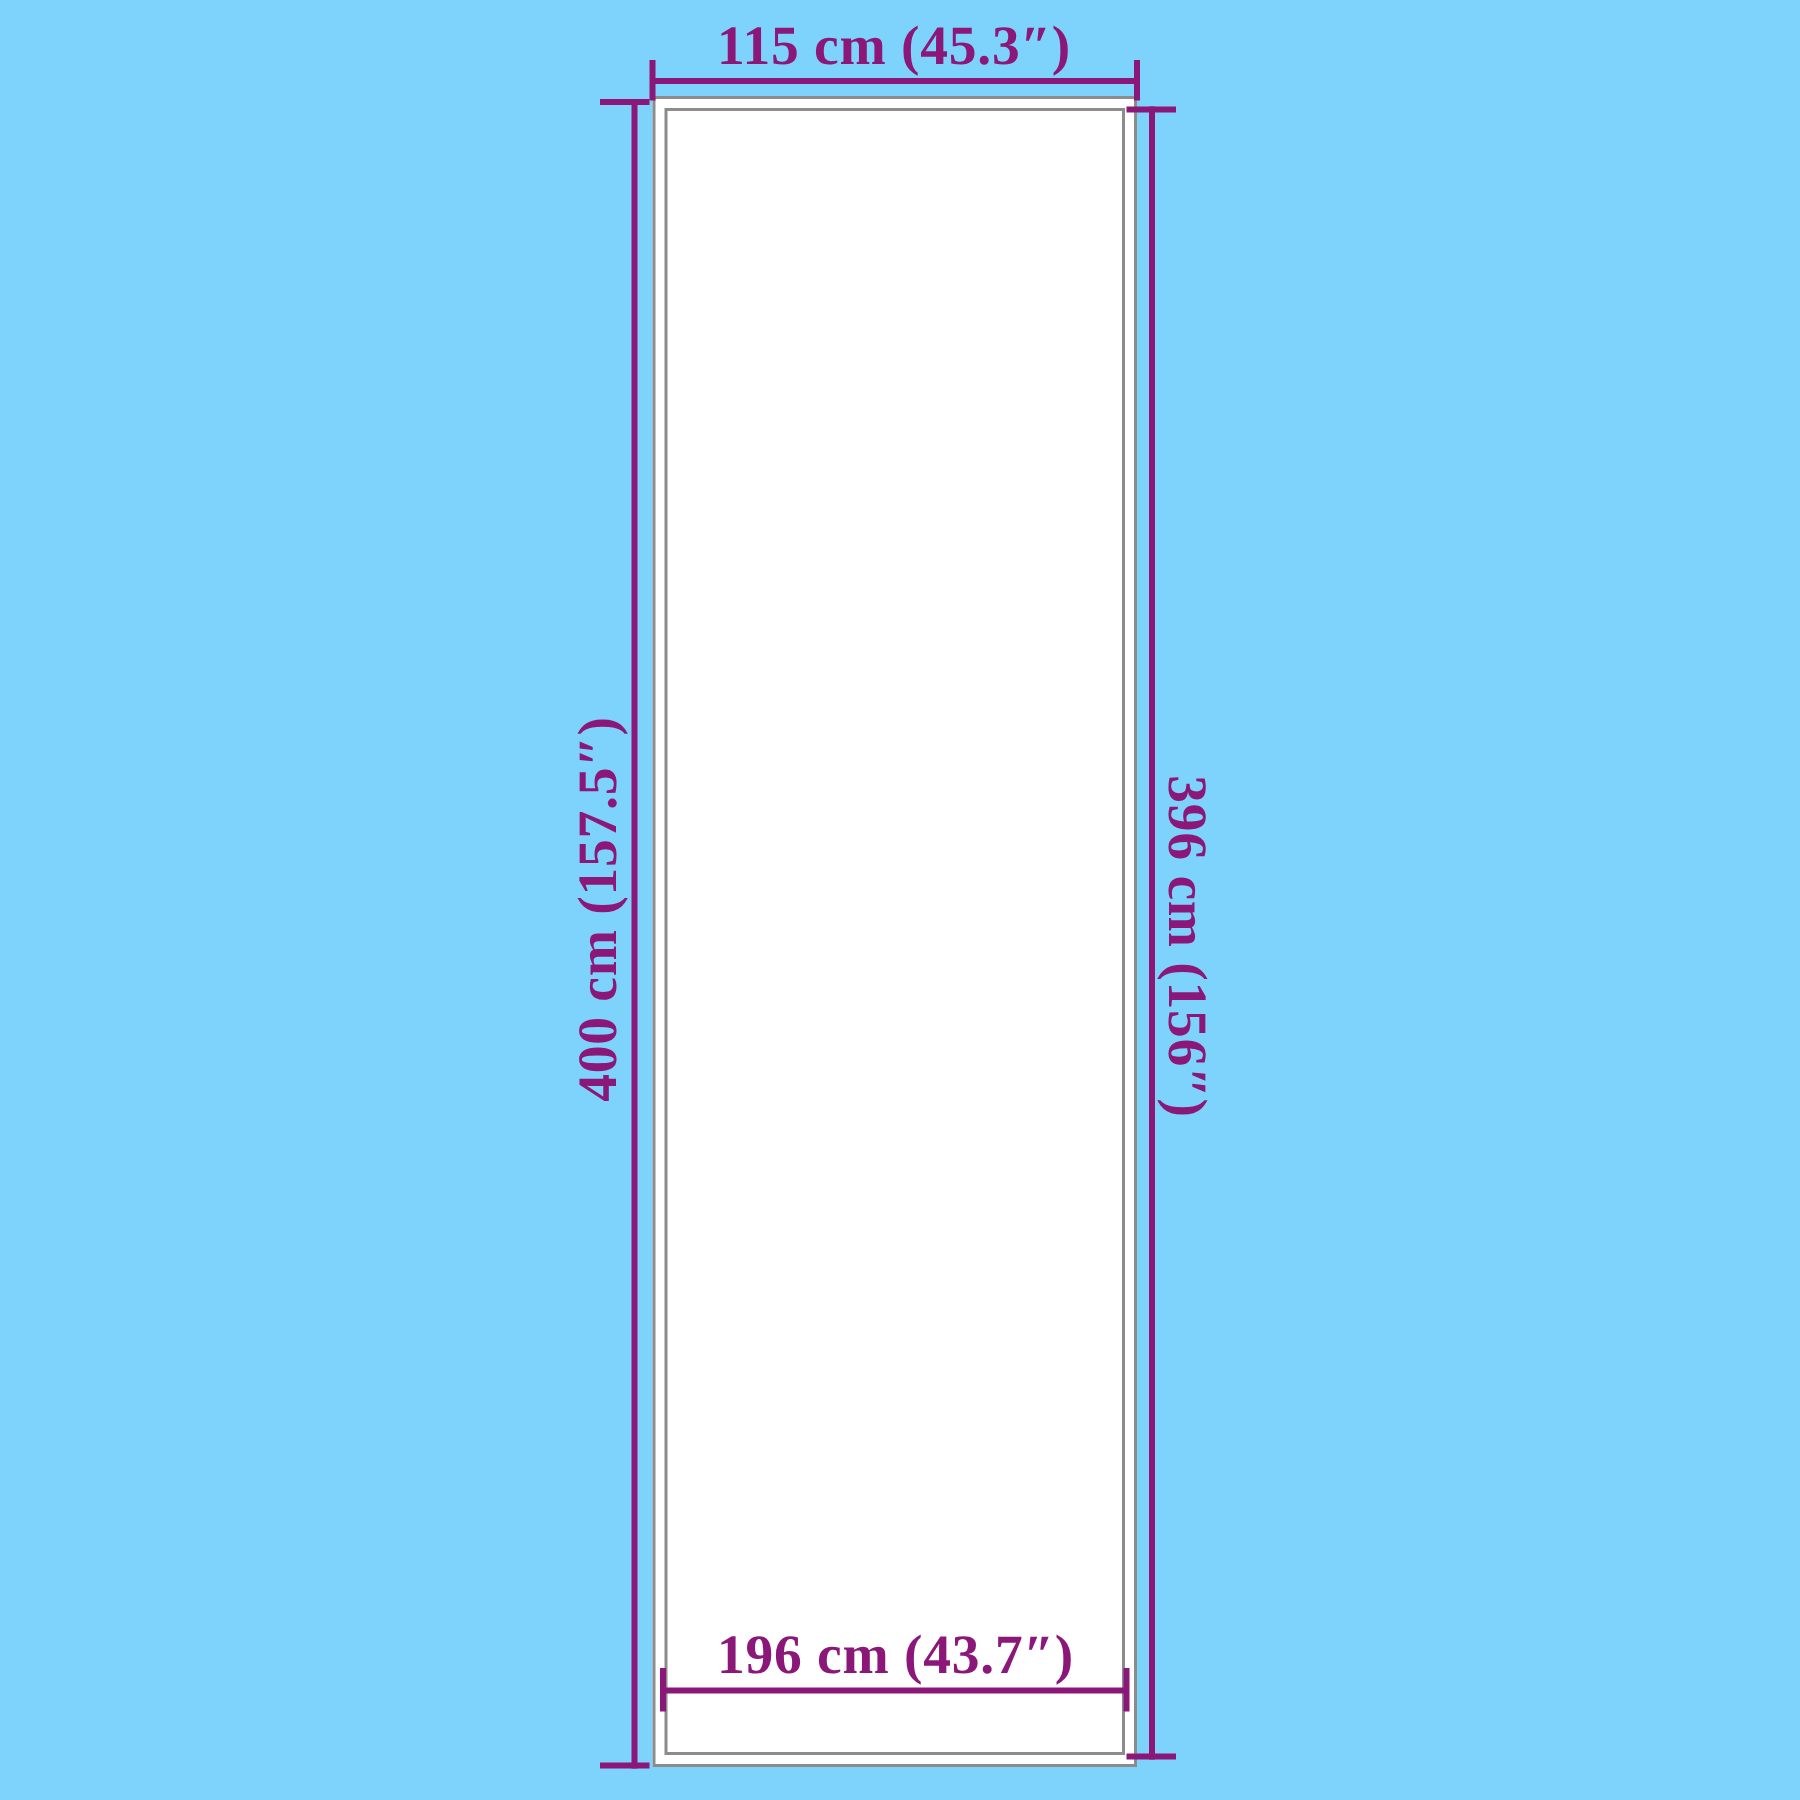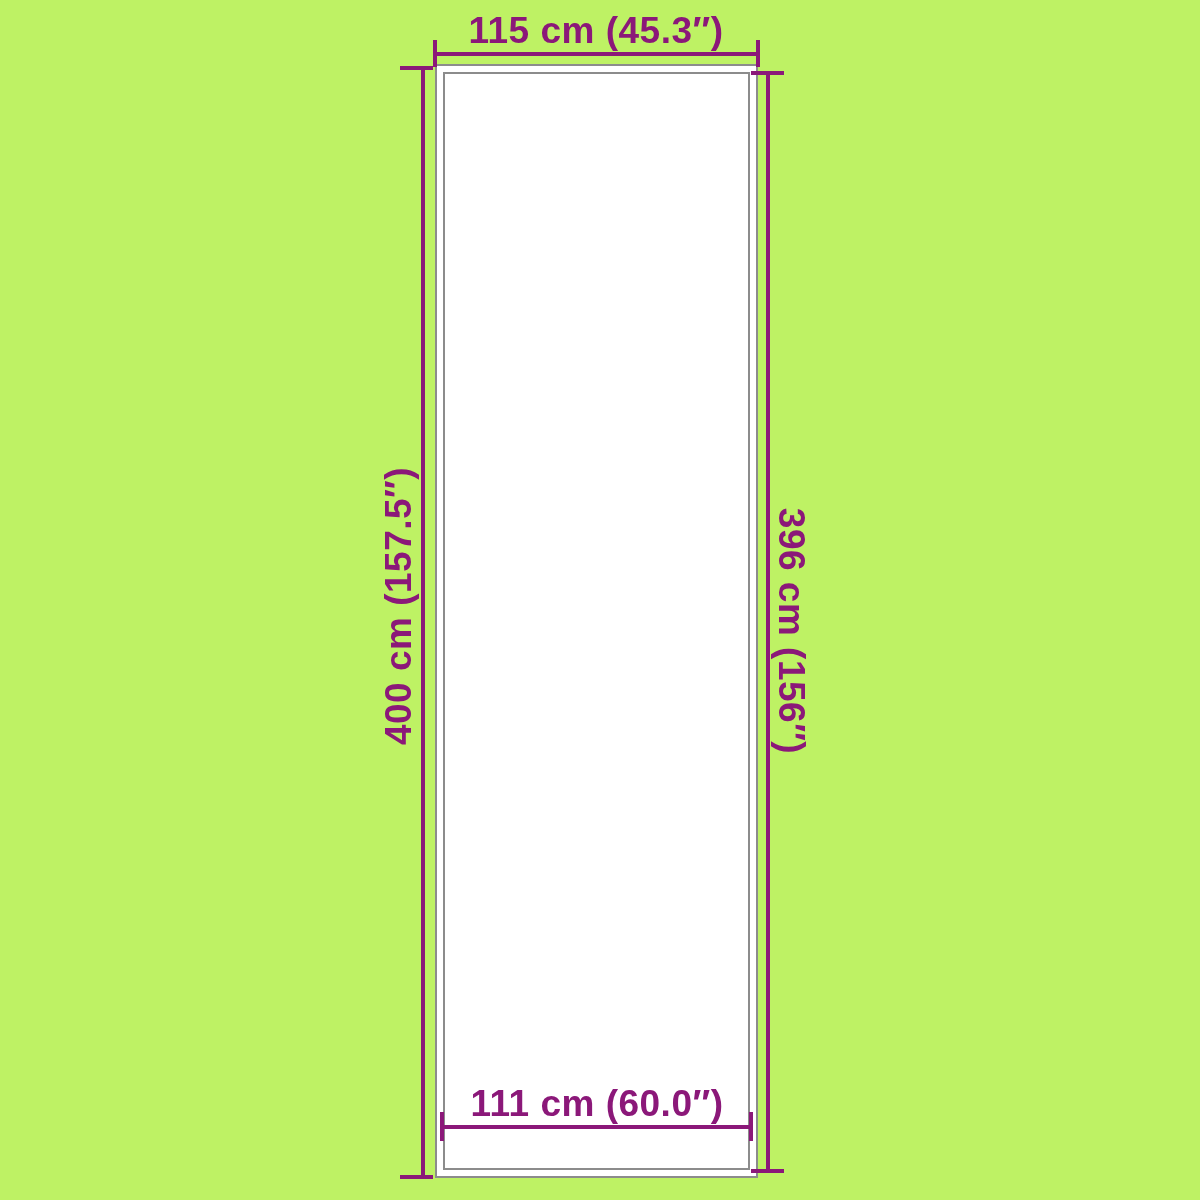--- a/index.html
+++ b/index.html
@@ -4,23 +4,23 @@
 <style>
   html, body {
     margin: 0;
     padding: 0;
     background: #ffffff;
   }
   .canvas {
     position: relative;
     width: 1200px;
     height: 1200px;
-    background: #bef264;
+    background: #7dd3fc;
     overflow: hidden;
-    font-family: Liberation Sans, sans-serif;
+    font-family: Liberation Serif, serif;
   }
   
   .mat-outer {
     position: absolute;
     left: 435px;
     top: 64px;
     width: 323px;
     height: 1114px;
     border: 2px solid var(--outline-color, #8c8c8c);
     box-sizing: border-box;
@@ -92,18 +92,18 @@
   <div class="dim-label rot-ccw" style="left:399px; top:606px;">400 cm (157.5″)</div>
   <div class="dim-line-v" style="left:421px; top:66px; height:1113px;"></div>
   <div class="cap-h" style="left:400px; top:66px;"></div>
   <div class="cap-h" style="left:400px; top:1175px;"></div>
 
   <div class="dim-label rot-cw" style="left:791px; top:631px;">396 cm (156″)</div>
   <div class="dim-line-v" style="left:766px; top:71px; height:1102px;"></div>
   <div class="cap-h" style="left:751px; top:71px;"></div>
   <div class="cap-h" style="left:751px; top:1169px;"></div>
 
-  <div class="dim-label" style="left:597px; top:1104px;">111 cm (60.0″)</div>
+  <div class="dim-label" style="left:597px; top:1104px;">196 cm (43.7″)</div>
   <div class="dim-line-h" style="left:441px; top:1125px; width:311px;"></div>
   <div class="tick-v" style="left:440px; top:1112px; height:29px;"></div>
   <div class="tick-v" style="left:749px; top:1112px; height:29px;"></div>
 
 </div>
 
 </body></html>

